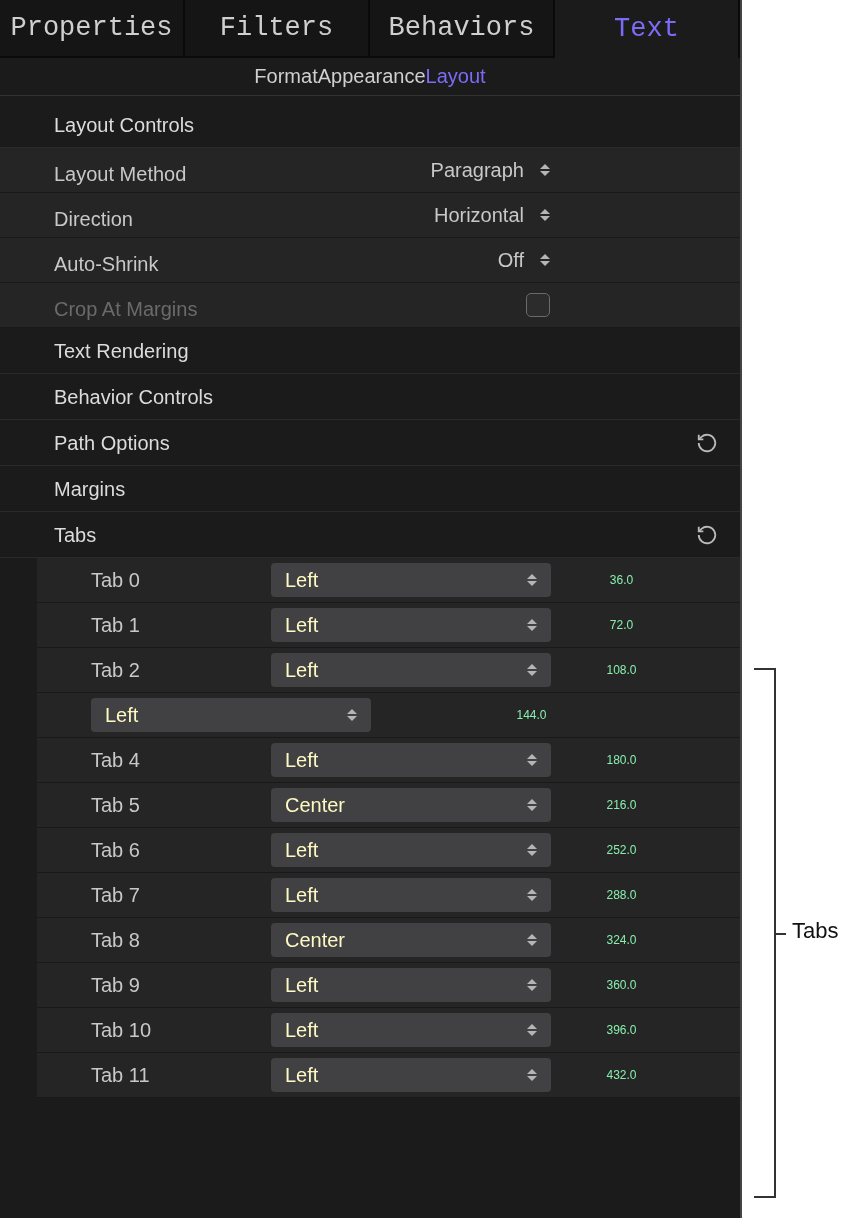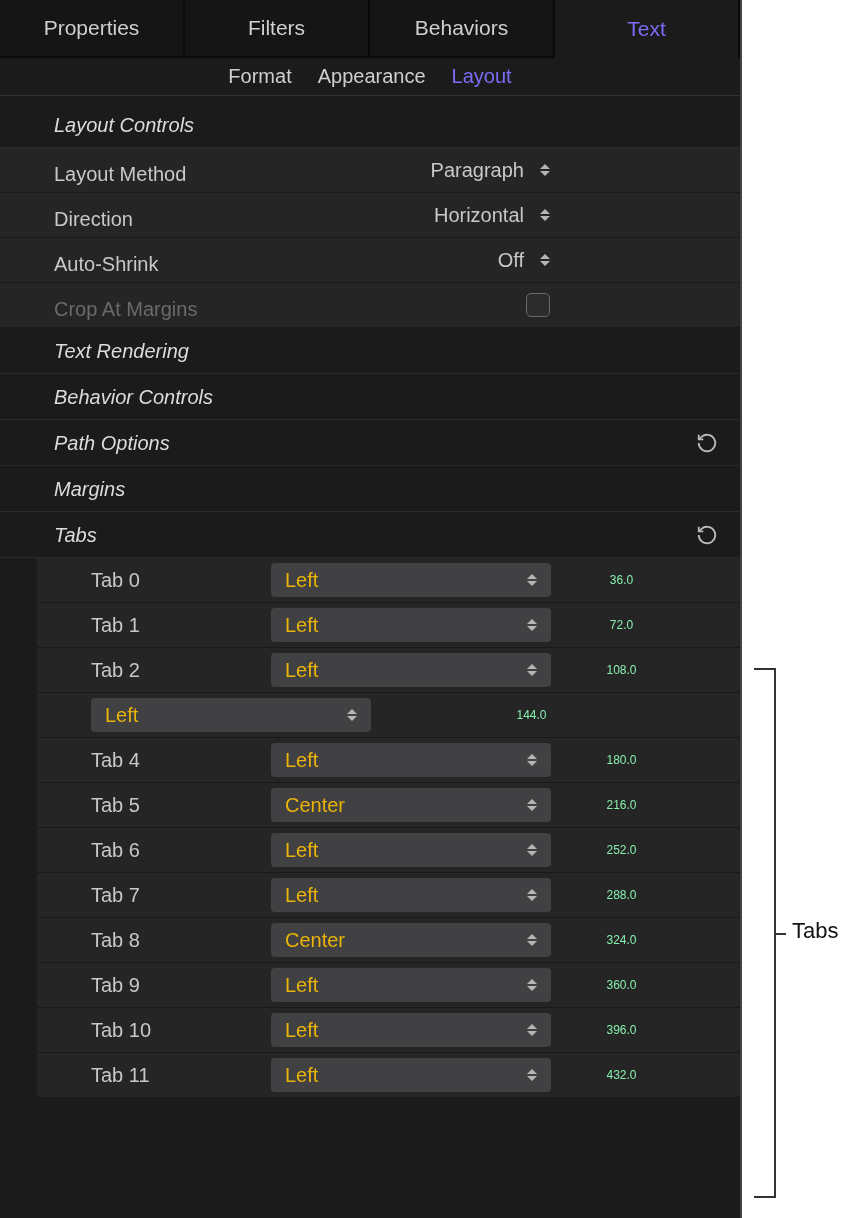--- a/index.html
+++ b/index.html
@@ -22,54 +22,53 @@
   .top-tabs {
     display: flex;
     height: 58px;
     background: #151515;
   }
   .top-tab {
     flex: 1;
     display: flex;
     align-items: center;
     justify-content: center;
-    font-size: 21px;
+    font-size: 27px;
     color: #cfcfcf;
     border-right: 2px solid #0a0a0a;
     border-bottom: 2px solid #0a0a0a;
     cursor: pointer;
+    font-family: Liberation Mono, monospace;
   }
   .top-tab.active {
     color: #7b6cf6;
     border-bottom: none;
     background: #1c1b1c;
   }
   .sub-tabs {
     display: flex;
     justify-content: center;
-    gap: 26px;
     height: 38px;
     align-items: center;
     border-bottom: 1px solid #333;
   }
   .sub-tab {
     font-size: 20px;
     color: #cfcfcf;
     cursor: pointer;
   }
   .sub-tab.active { color: #7b6cf6; }
   .content { flex: 1; overflow: hidden; padding-top: 6px; }
   .section-head {
     padding: 12px 18px 10px 54px;
     font-size: 20px;
     color: #dcdcdc;
     cursor: pointer;
     position: relative;
     border-bottom: 1px solid #2b2a2b;
-    font-style: italic;
   }
   .section-head.with-reset { padding-right: 54px; }
   .reset-icon {
     position: absolute;
     right: 22px;
     top: 50%;
     transform: translateY(-50%);
     width: 22px; height: 22px;
     color: #b9b9b9;
   }
@@ -129,21 +128,21 @@
   .tab-select {
     flex: 0 0 280px;
     height: 34px;
     background: #414042;
     border-radius: 4px;
     display: flex;
     align-items: center;
     justify-content: space-between;
     padding: 0 10px 0 14px;
     font-size: 20px;
-    color: #eab308;
+    color: #fef9c3;
     cursor: pointer;
   }
   .tab-value {
     flex: 1;
     text-align: center;
     font-size: 12px;
     color: #86efac;
     cursor: pointer;
     padding-right: 30px;
   }

